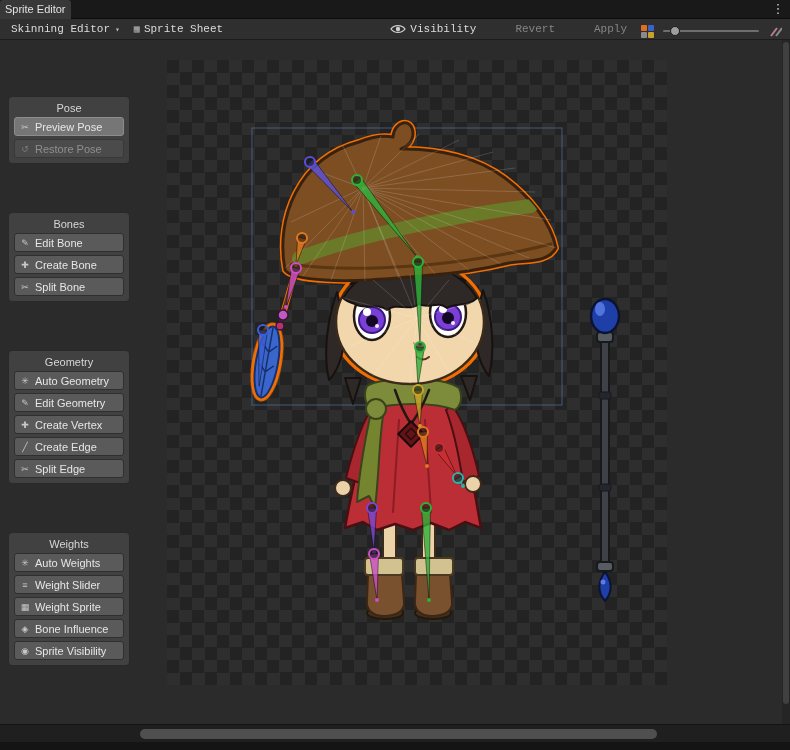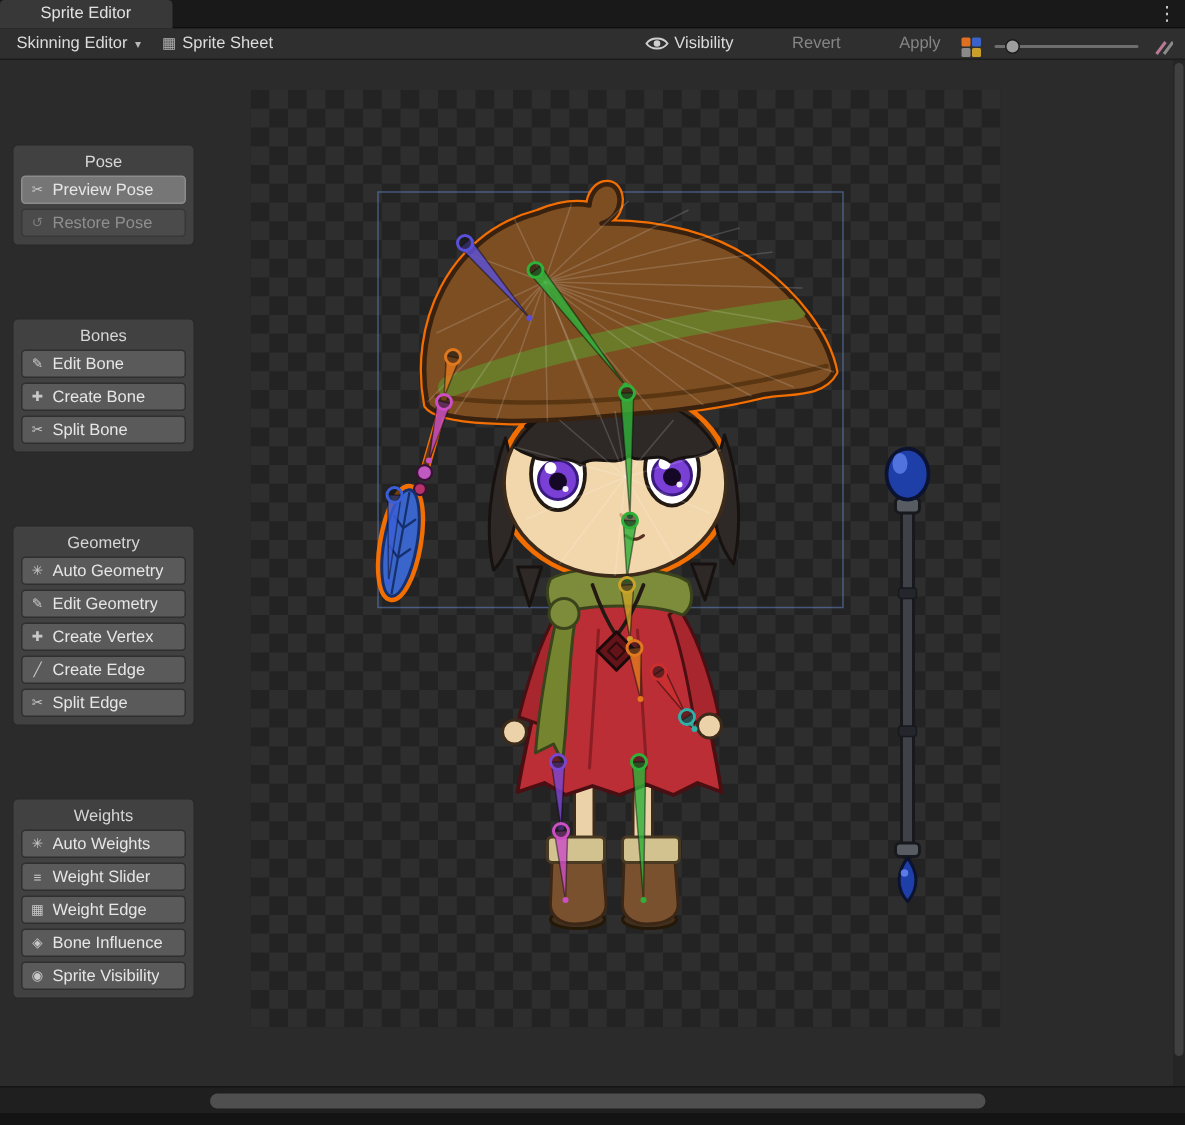--- a/index.html
+++ b/index.html
@@ -1,25 +1,25 @@
 <!DOCTYPE html>
 <html><head>
 <meta charset="utf-8">
 <style>
   * { margin:0; padding:0; box-sizing:border-box; }
   html,body { width:790px; height:750px; overflow:hidden; background:#2b2b2b;
     font-family:"Liberation Sans","DejaVu Sans",sans-serif; color:#ddd; }
 
   #tabbar { position:absolute; left:0; top:0; width:790px; height:19px; background:#191919; border-bottom:1px solid #0e0e0e; }
-  .tab { position:absolute; left:0; top:0; height:19px; padding:0 27px; background:#383838; color:#e2e2e2; font-size:11px; line-height:19px; border-radius:3px 3px 0 0; }
+  .tab { position:absolute; left:0; top:0; height:19px; padding:0 5px; background:#383838; color:#e2e2e2; font-size:11px; line-height:19px; border-radius:3px 3px 0 0; }
   #tab-overflow { position:absolute; right:4px; top:0; width:16px; height:19px; color:#c8c8c8; font-size:13px; line-height:18px; text-align:center; cursor:default; }
 
   #toolbar { position:absolute; left:0; top:19px; width:790px; height:21px; background:#2f2f2f; border-bottom:1px solid #1c1c1c;
     display:flex; align-items:center; gap:4px; padding:0 6px; font-size:11px; color:#dcdcdc; }
-  .tb-item { display:flex; align-items:center; gap:4px; height:17px; padding:0 5px; border-radius:2px; cursor:default; white-space:nowrap; }
+  .tb-item { display:flex; align-items:center; gap:4px; height:17px; padding:0 5px; border-radius:2px; cursor:default; white-space:nowrap;font-family:Liberation Mono, monospace; }
   .caret { font-size:8px; color:#b8b8b8; margin-left:1px; }
   .tb-right { margin-left:auto; display:flex; align-items:flex-end; gap:9px; padding-right:2px; }
   .dim { color:#858585;margin-left:20px; }
   .tb-icon { color:#b4b4b4; font-size:10px; }
 
   #swatch { display:grid; grid-template-columns:6px 6px; grid-template-rows:6px 6px; gap:1px; cursor:default; }
   #swatch span { width:6px; height:6px; border-radius:1px; }
 
   #slider { width:96px; height:14px; position:relative; cursor:default; }
   #slider .track { position:absolute; left:0; right:0; top:6px; height:2px; background:#6e6e6e; border-radius:1px; }
@@ -148,21 +148,21 @@
       <button class="tool-btn">
         <span class="btn-icon">✳</span>
         <span class="lbl">Auto Weights</span>
       </button>
       <button class="tool-btn">
         <span class="btn-icon">≡</span>
         <span class="lbl">Weight Slider</span>
       </button>
       <button class="tool-btn">
         <span class="btn-icon">▦</span>
-        <span class="lbl">Weight Edge</span>
+        <span class="lbl">Weight Sprite</span>
       </button>
       <button class="tool-btn">
         <span class="btn-icon">◈</span>
         <span class="lbl">Bone Influence</span>
       </button>
       <button class="tool-btn">
         <span class="btn-icon">◉</span>
         <span class="lbl">Sprite Visibility</span>
       </button>
     </div>

